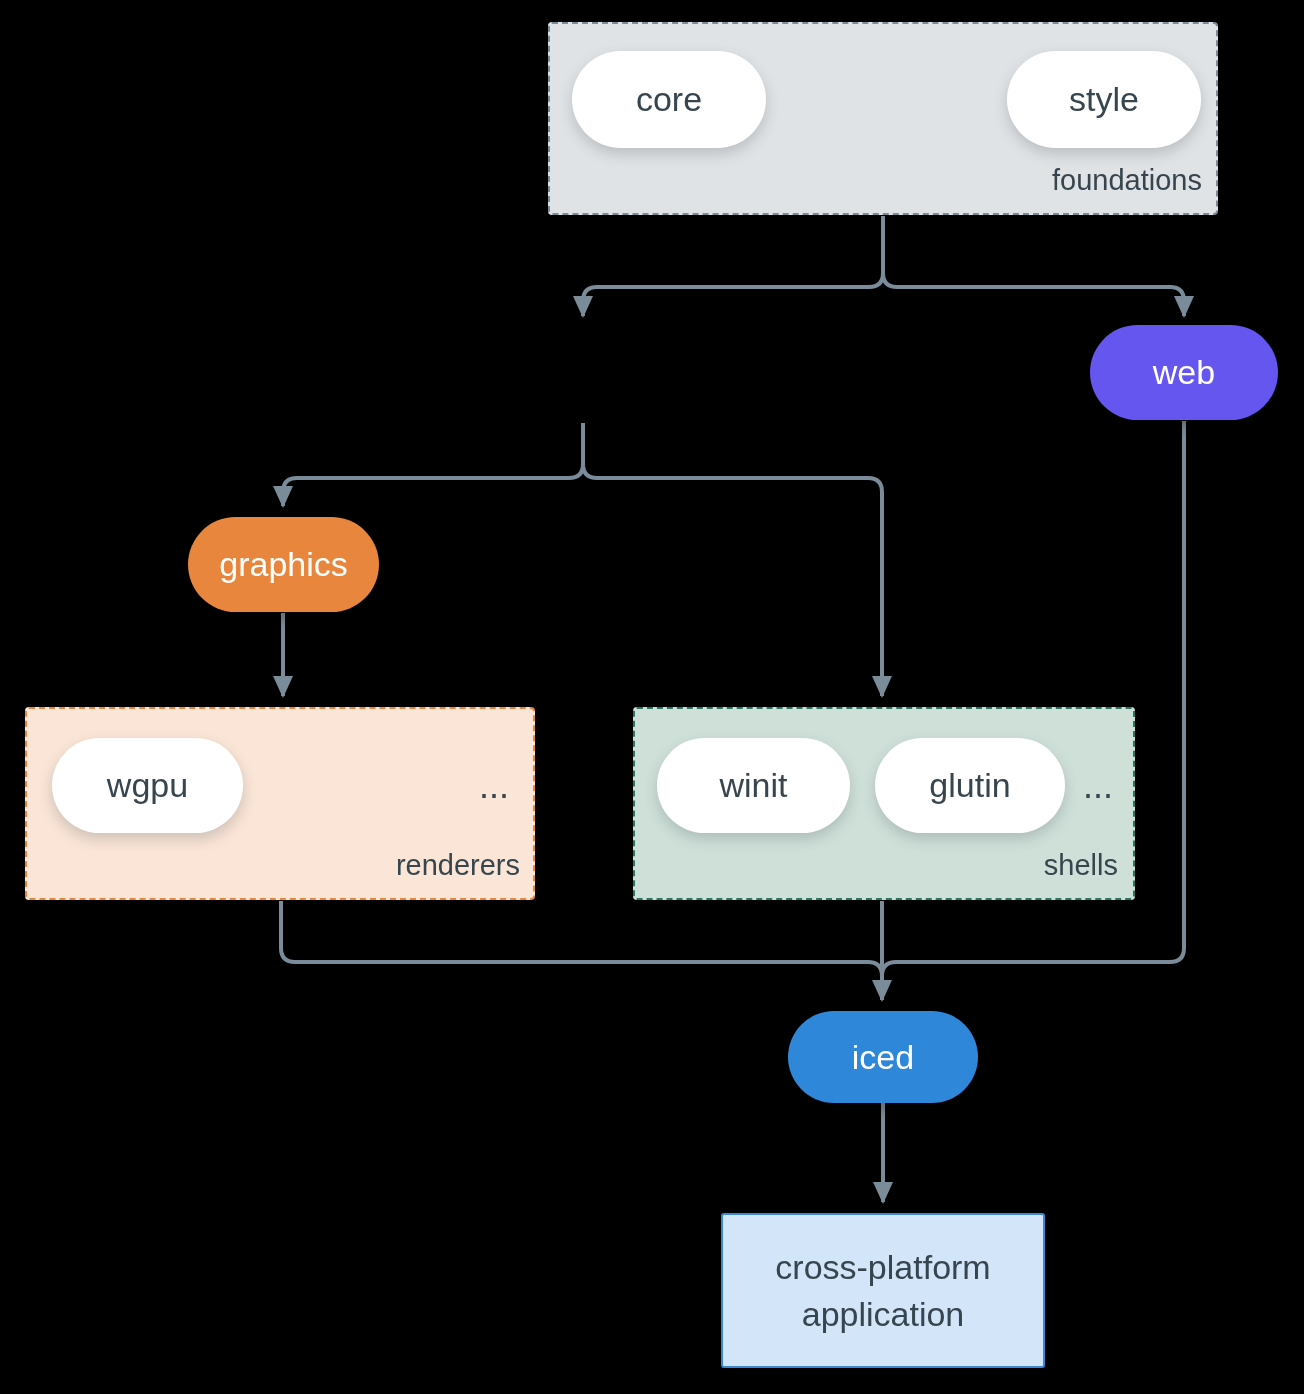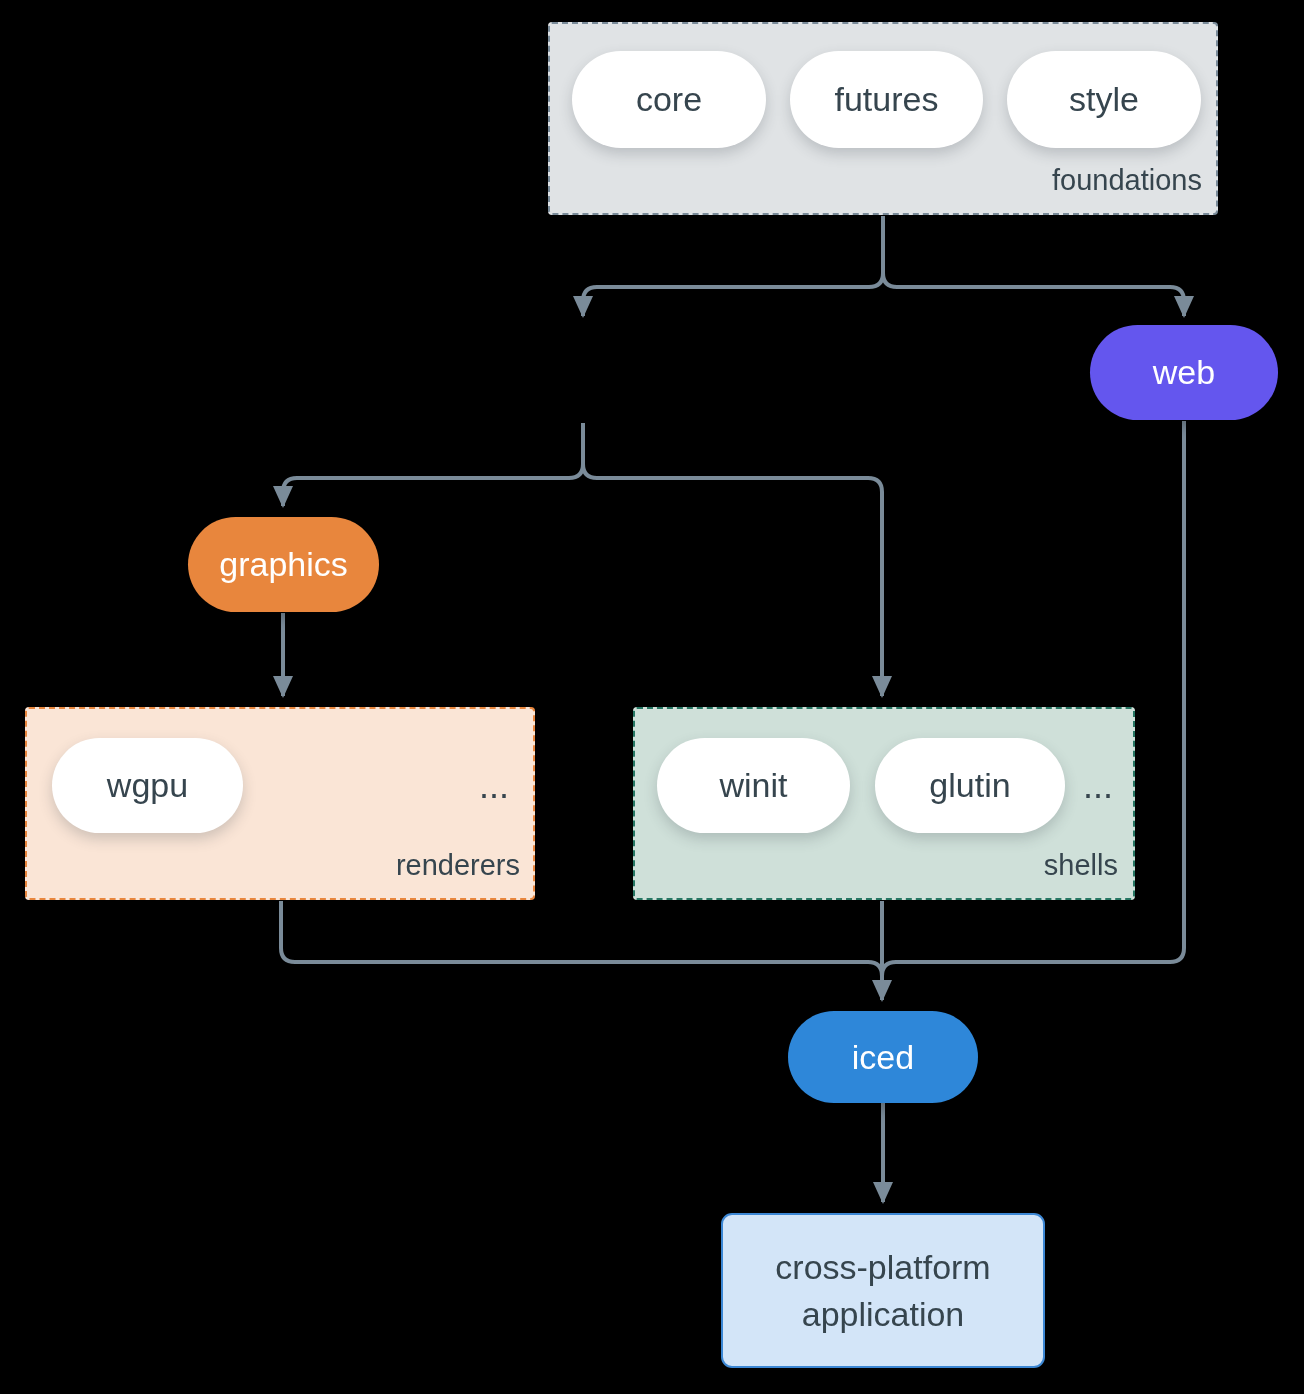--- a/index.html
+++ b/index.html
@@ -47,21 +47,21 @@
   #renderers .ellipsis{left:452px;top:29px;height:95px;}
   #renderers .group-label{right:13px;bottom:16px;}
 
   
   #pill-winit{left:22px;top:29px;width:193px;height:95px;}
   #pill-glutin{left:240px;top:29px;width:190px;height:95px;}
   #shells .ellipsis{left:448px;top:29px;height:95px;}
   #shells .group-label{right:15px;bottom:16px;}
 
   #app{position:absolute;left:721px;top:1213px;width:324px;height:155px;z-index:2;
-       background:var(--c-app-fill);border:2.5px solid var(--c-app-border);border-radius:11px;
+       background:var(--c-app-fill);border:2.5px solid var(--c-app-border);border-radius:3px;
        display:flex;flex-direction:column;align-items:center;justify-content:center;
        font-size:34px;line-height:47px;color:var(--c-text-dark);}
 </style>
 </head>
 <body style="background: rgb(0, 0, 0);">
 
 <div id="canvas">
 
   <svg class="edges" width="1304" height="1394" viewBox="0 0 1304 1394">
     <defs>
@@ -75,21 +75,20 @@
     <path d="M583 423 V464 Q583 478 597 478 H868 Q882 478 882 492 V696" marker-end="url(#arrowhead)"></path>
     <path d="M283 613 V696" marker-end="url(#arrowhead)"></path>
     <path d="M281 901 V948 Q281 962 295 962 H868 Q882 962 882 976 V988"></path>
     <path d="M1184 421 V948 Q1184 962 1170 962 H896 Q882 962 882 976 V988"></path>
     <path d="M882 901 V1000" marker-end="url(#arrowhead)"></path>
     <path d="M883 1103 V1202" marker-end="url(#arrowhead)"></path>
   </svg>
 
   <div id="foundations" class="group">
     <div id="pill-core" class="pill white">core</div>
-    <div id="pill-futures" class="pill white">futures</div>
     <div id="pill-style" class="pill white">style</div>
     <div class="group-label">foundations</div>
   </div>
 
   <div id="web" class="pill colored">web</div>
   <div id="graphics" class="pill colored">graphics</div>
 
   <div id="renderers" class="group">
     <div id="pill-wgpu" class="pill white">wgpu</div>
     <div class="ellipsis">...</div>

